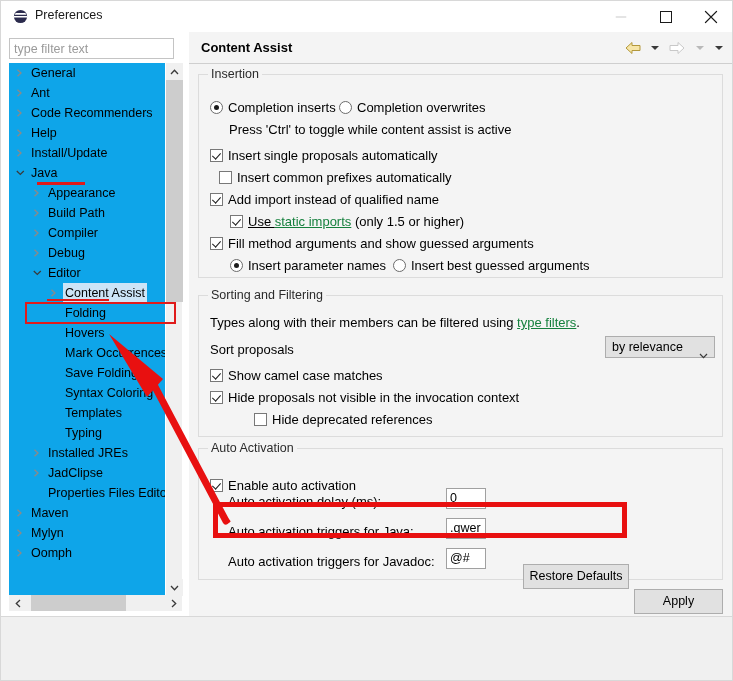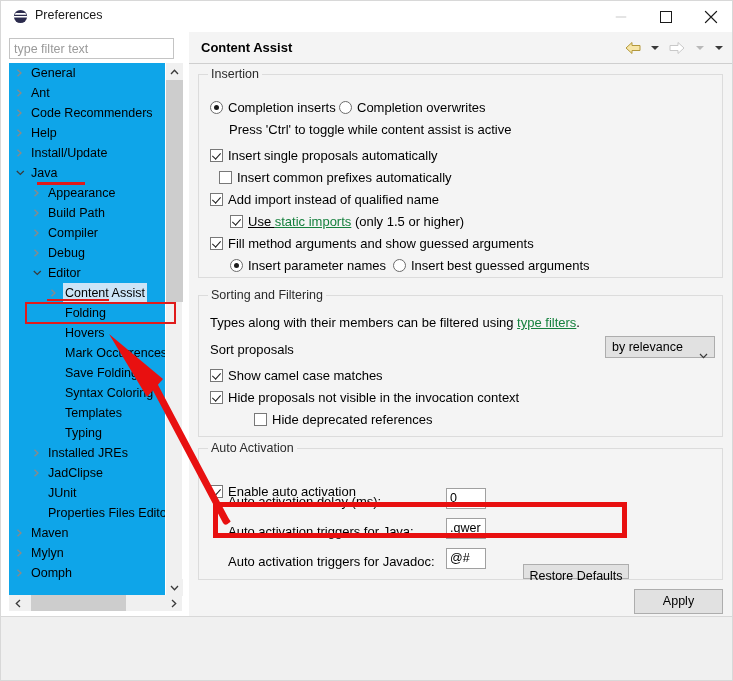--- a/index.html
+++ b/index.html
@@ -507,23 +507,20 @@
         </div>
         <div class="tree-item">
           <span class="tw" style="left:21px">
             <svg width="8" height="8" viewBox="0 0 8 8">
               <path d="M1.5 0.7 L5 4 L1.5 7.3" stroke="#8a8a8a" stroke-width="1.3" fill="none"></path>
             </svg>
           </span>
           <span class="tree-label" style="left:39px">JadClipse</span>
         </div>
         <div class="tree-item">
-          <span class="tree-label" style="left:39px">JUnit</span>
-        </div>
-        <div class="tree-item">
           <span class="tree-label" style="left:39px">Properties Files Editor</span>
         </div>
         <div class="tree-item">
           <span class="tw" style="left:4px">
             <svg width="8" height="8" viewBox="0 0 8 8">
               <path d="M1.5 0.7 L5 4 L1.5 7.3" stroke="#8a8a8a" stroke-width="1.3" fill="none"></path>
             </svg>
           </span>
           <span class="tree-label" style="left:22px">Maven</span>
         </div>
@@ -666,35 +663,35 @@
         <span class="cb checked"></span><span>Hide proposals not visible in the invocation context</span>
       </div>
       <div class="row" style="left:11px; top:115px;padding-left:44px;">
         <span class="cb"></span><span>Hide deprecated references</span>
       </div>
     </div>
 
     <div class="group g-auto">
       <div class="glabel">Auto Activation</div>
 
-      <div class="row" style="left:11px; top:34px;">
+      <div class="row" style="left:11px; top:28px;">
         <span class="cb checked"></span><span>Enable auto activation</span>
       </div>
 
       <div class="row" style="left:29px; top:44px;">Auto activation delay (ms):</div>
       <div class="txtfield" style="left:247px; top:39px; width:40px;">0</div>
 
       <div class="row" style="left:29px; top:74px;">Auto activation triggers for Java:</div>
       <div class="txtfield" style="left:247px; top:69px; width:40px;">.qwer</div>
 
       <div class="row" style="left:29px; top:104px;">Auto activation triggers for Javadoc:</div>
       <div class="txtfield" style="left:247px; top:99px; width:40px;">@#</div>
     </div>
 
-    <div class="btn" style="left:334px; top:500px; width:106px; height:15px;line-height:23px;">Restore Defaults</div>
+    <div class="btn" style="left:334px; top:500px; width:106px; height:25px;line-height:23px;">Restore Defaults</div>
     <div class="btn" style="left:445px; top:525px; width:89px; height:25px;line-height:23px;">Apply</div>
   </div>
 
   <div class="footer-sep"></div>
   <div class="footer">
     
     
     
     
   </div>

